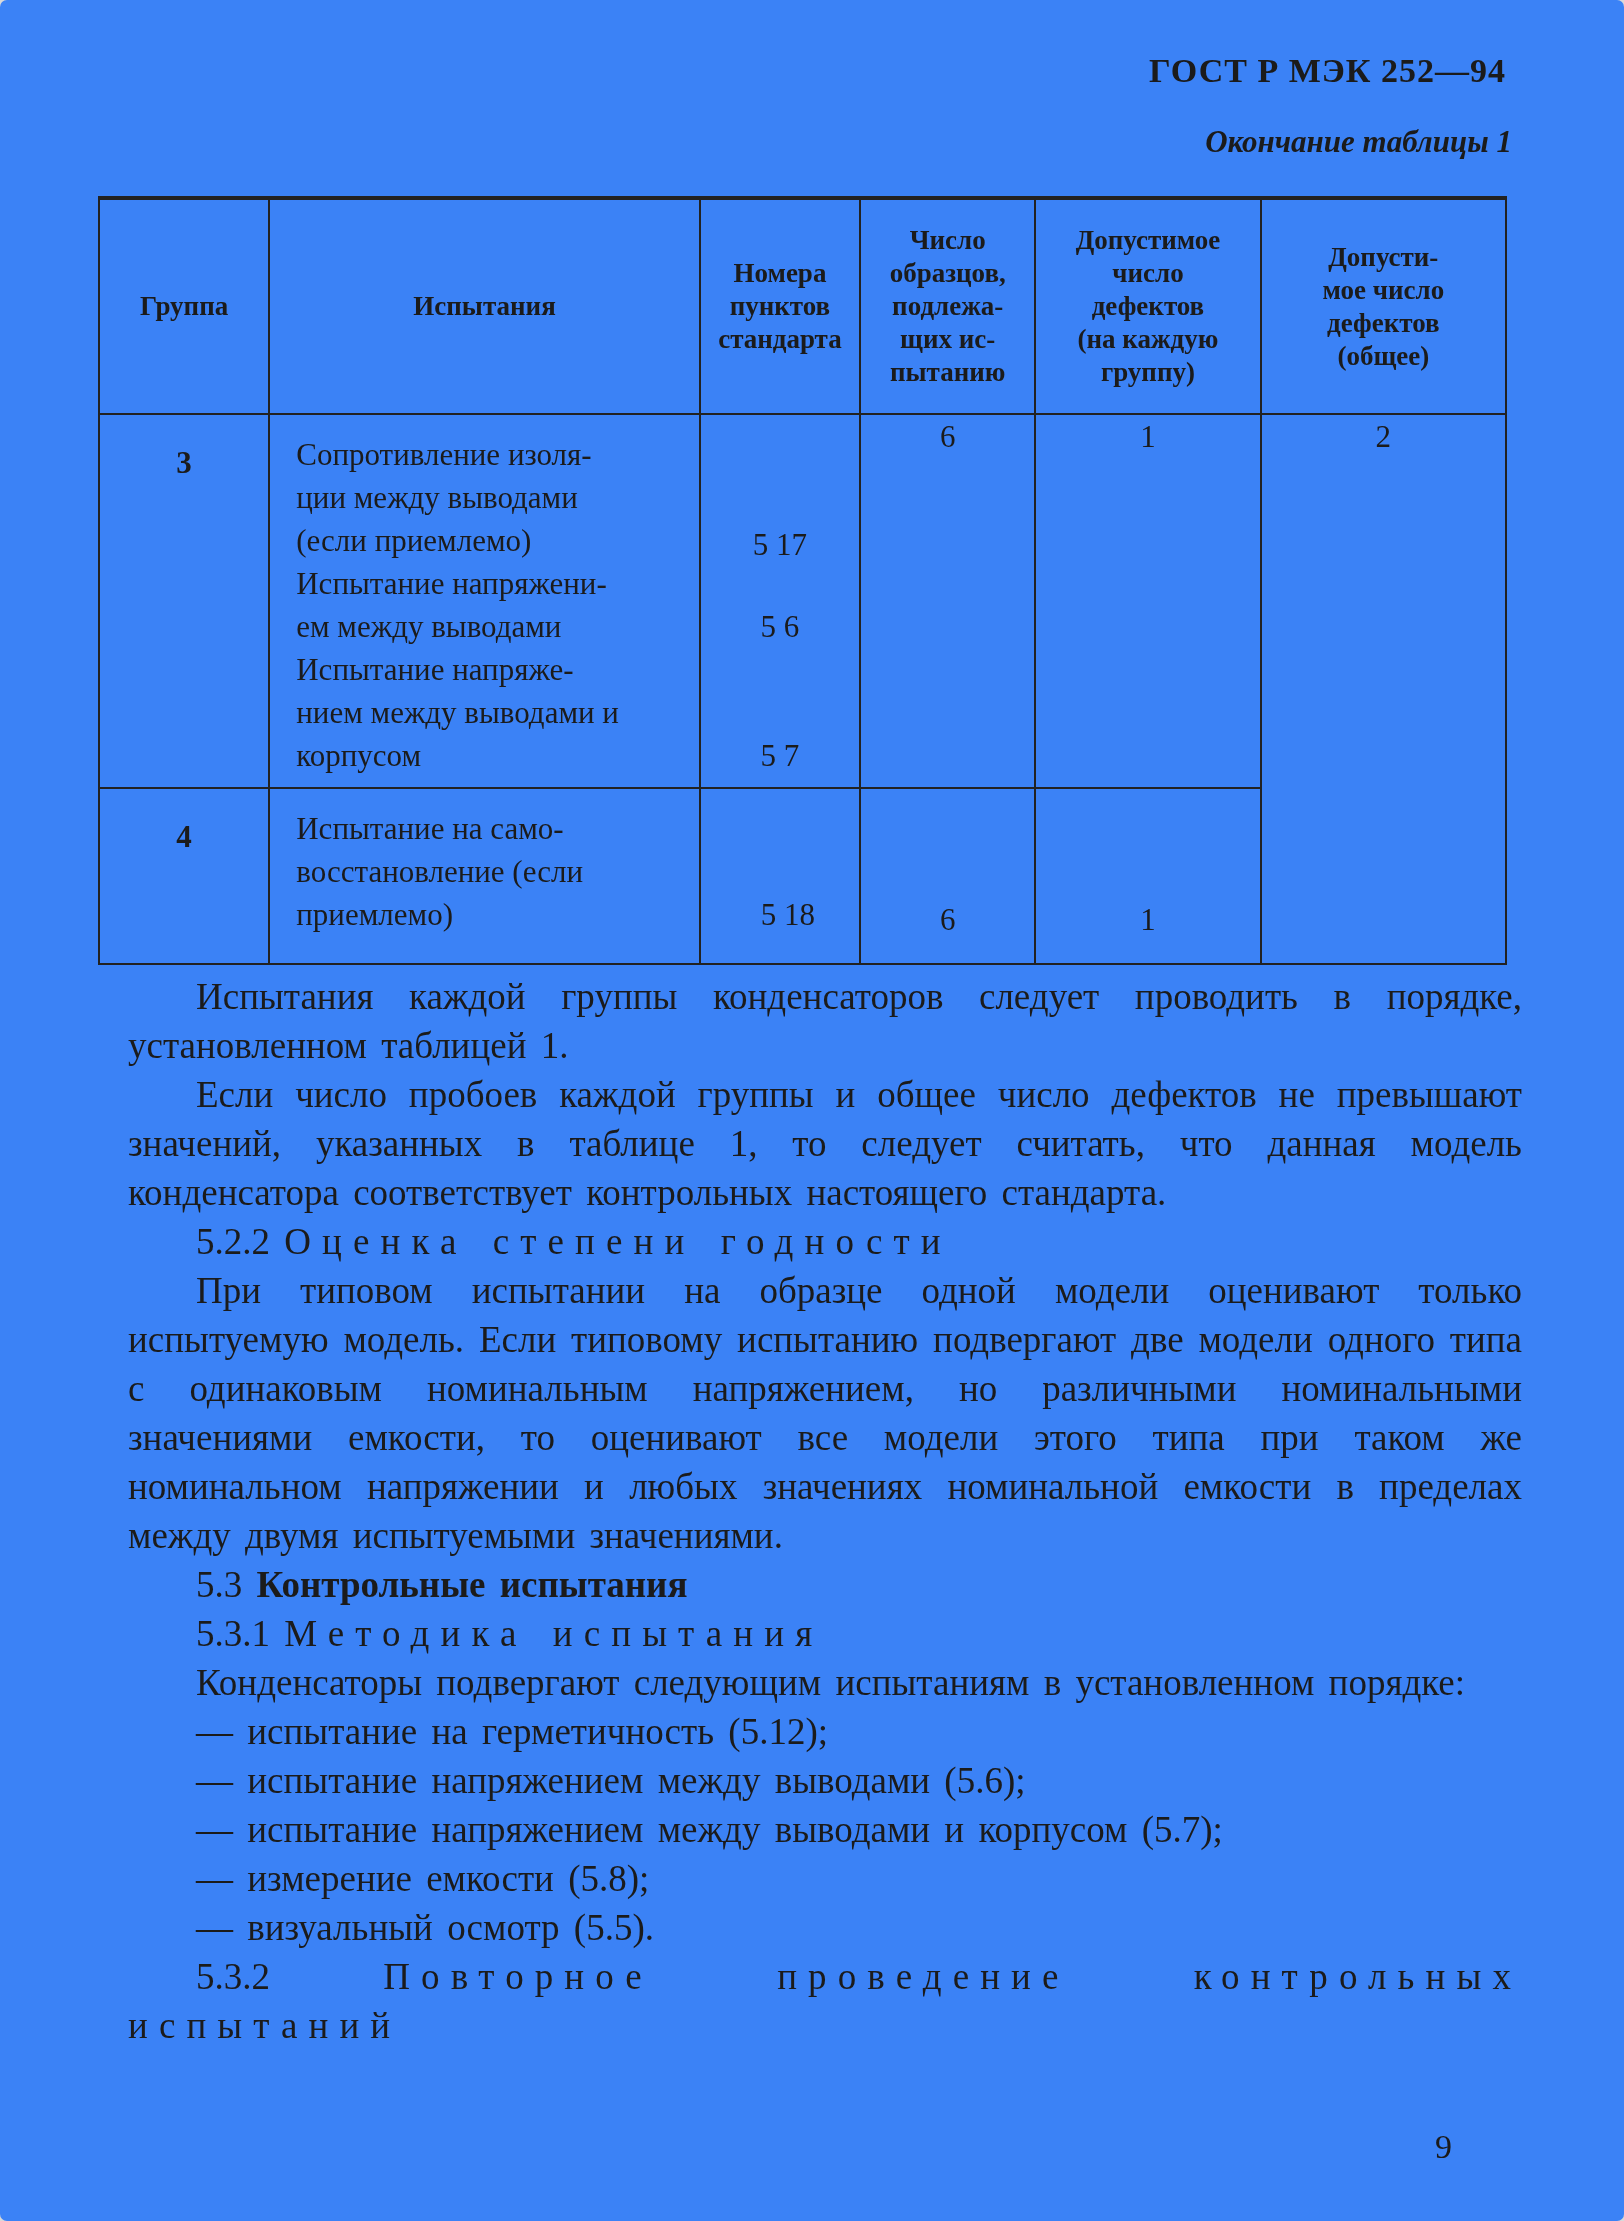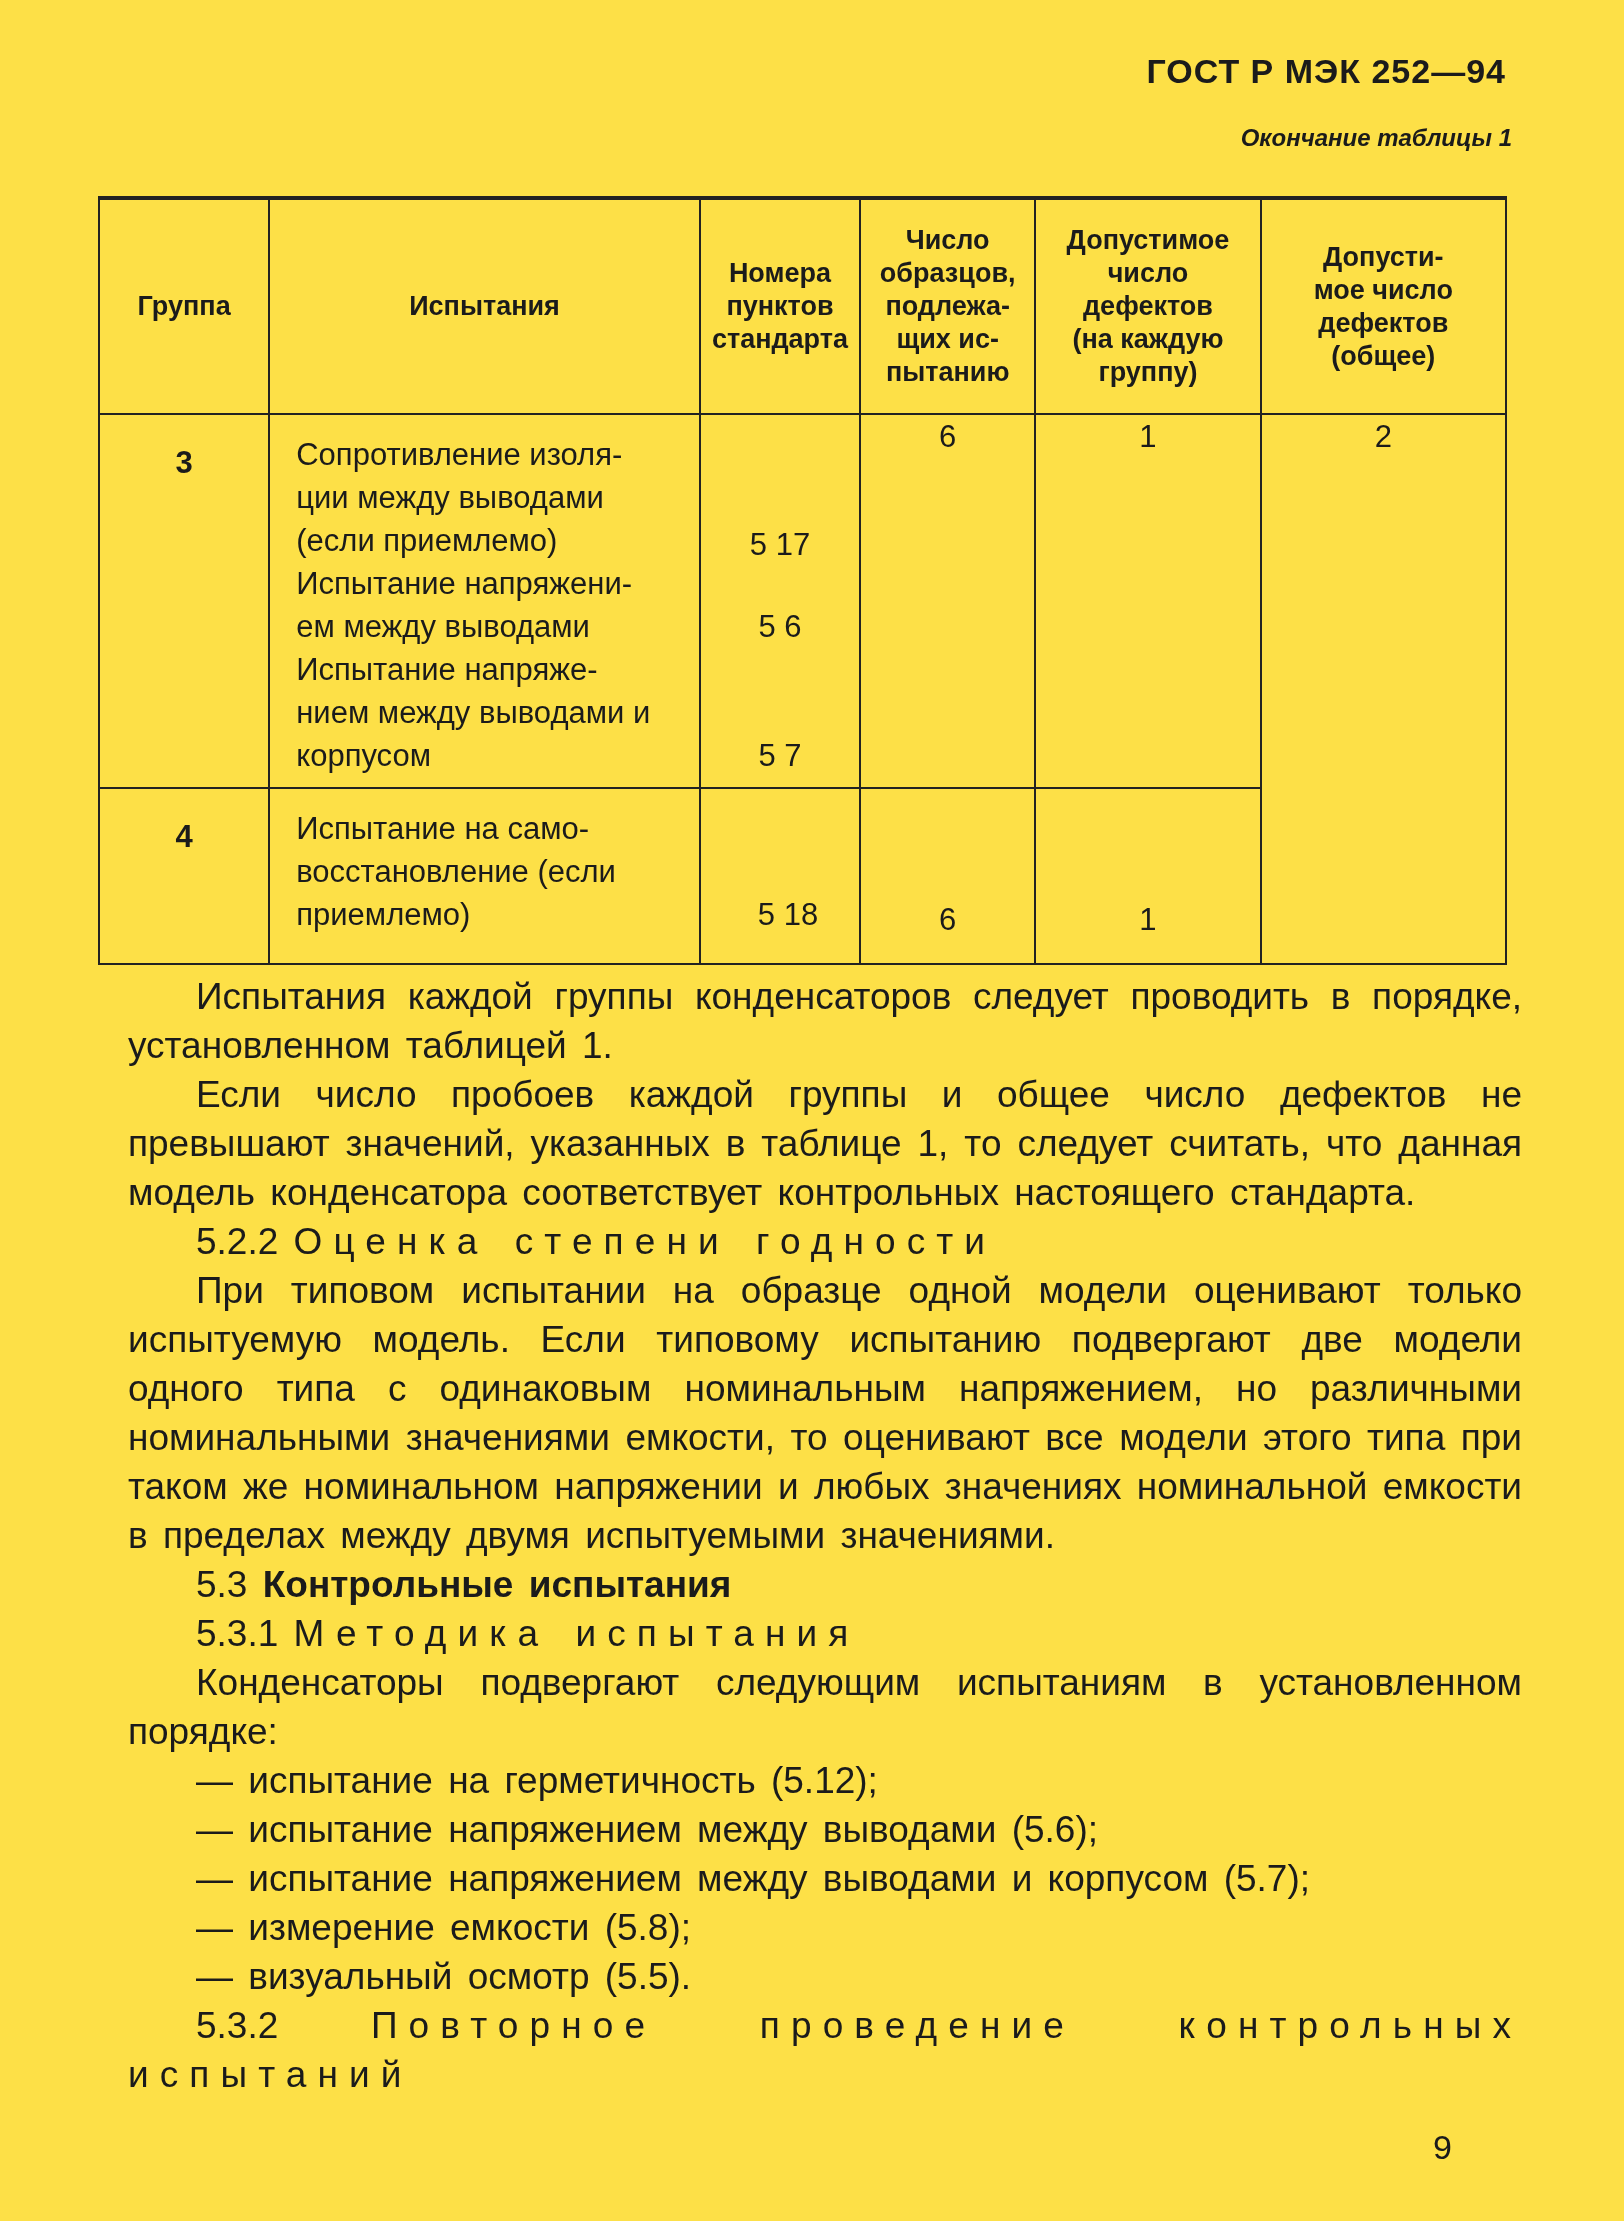--- a/index.html
+++ b/index.html
@@ -1,31 +1,32 @@
 <!DOCTYPE html>
 <html><head>
 <meta charset="utf-8">
 <style>
   * { margin:0; padding:0; box-sizing:border-box; }
   html,body { background:#d9d9d9; }
   .page {
     position:relative;
     width:1624px; height:2221px;
-    background:#fde047;
-    font-family:Liberation Sans, sans-serif;
+    background:#3b82f6;
+    font-family:Liberation Serif, serif;
     color:#1b1b1b;
     overflow:hidden;
+    border-radius:7px;
   }
   .doc-code {
     position:absolute; top:52px; right:118px;
     font-size:34px; font-weight:bold; letter-spacing:1px;
   }
   .table-caption {
     position:absolute; top:124px; right:112px;
-    font-size:24px; font-weight:bold; font-style:italic;
+    font-size:31px; font-weight:bold; font-style:italic;
   }
 
   
   table.gost {
     position:absolute; left:98px; top:196px;
     width:1409px;
     border-collapse:collapse; table-layout:fixed;
     border-top:4px solid #222;
   }
   table.gost th, table.gost td { border:2px solid #222; }

